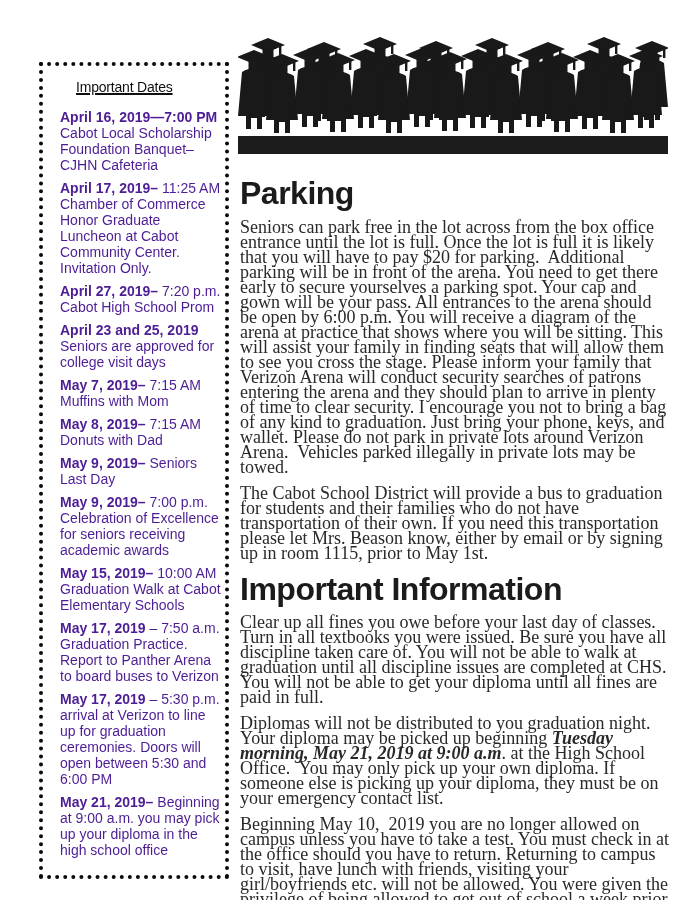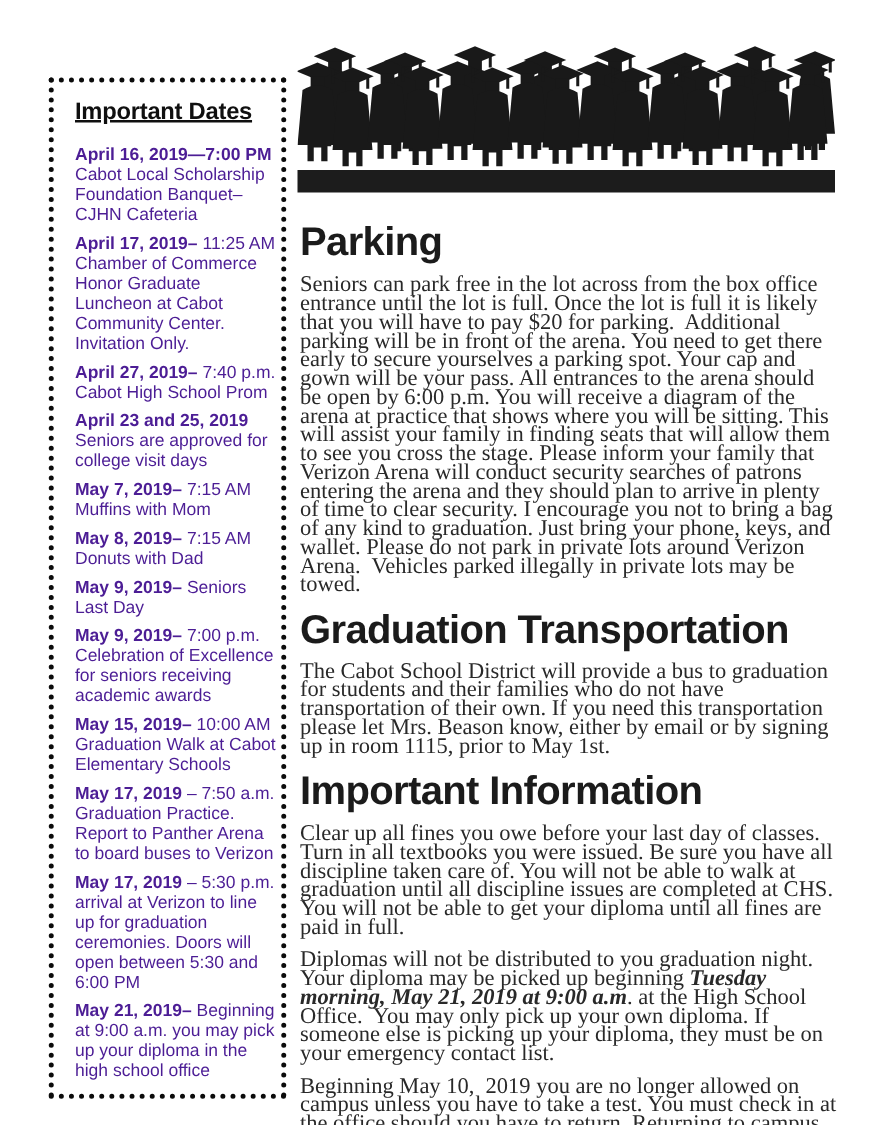--- a/index.html
+++ b/index.html
@@ -10,23 +10,23 @@
   }
   .page{position:relative;width:695px;height:900px;background:#fff;}
 
   
   .sidebar{
     position:absolute;left:39px;top:62px;width:190px;height:817px;
     border:4px dotted #0b0b0b;box-sizing:border-box;
     padding:13px 2px 0 17px;background:#fff;
   }
   .sidebar h2{
-    font-size:19px;font-weight:700;letter-spacing:-0.2px;color:#0f0f0f;
+    font-size:14px;font-weight:400;letter-spacing:-0.2px;color:#0f0f0f;
     text-decoration:underline;text-decoration-thickness:2px;
-    margin:0 0 14px 0;
+    margin:0 0 14px 16px;
   }
   .date-item{
     font-size:14px;line-height:16px;margin:0 0 7px 0;color:#4c1d95;
     width:163px;
   }
   .date-item b{font-weight:700;}
 
   
   .banner{position:absolute;left:238px;top:28px;width:430px;}
   .banner svg{display:block;width:430px;height:106px;}
@@ -49,21 +49,21 @@
 </style>
 </head>
 <body>
 
 <div class="page">
 
   <aside class="sidebar">
     <h2>Important Dates</h2>
     <div class="date-item"><b>April 16, 2019—7:00 PM</b> <span>Cabot Local Scholarship Foundation Banquet– CJHN Cafeteria</span></div>
     <div class="date-item"><b>April 17, 2019–</b> <span>11:25 AM Chamber of Commerce Honor Graduate Luncheon at Cabot Community Center. Invitation Only.</span></div>
-    <div class="date-item"><b>April 27, 2019–</b> <span>7:40 p.m. Cabot High School Prom</span></div>
+    <div class="date-item"><b>April 27, 2019–</b> <span>7:20 p.m. Cabot High School Prom</span></div>
     <div class="date-item"><b>April 23 and 25, 2019</b> <span>Seniors are approved for college visit days</span></div>
     <div class="date-item"><b>May 7, 2019–</b> <span>7:15 AM Muffins with Mom</span></div>
     <div class="date-item"><b>May 8, 2019–</b> <span>7:15 AM Donuts with Dad</span></div>
     <div class="date-item"><b>May 9, 2019–</b> <span>Seniors Last Day</span></div>
     <div class="date-item"><b>May 9, 2019–</b> <span>7:00 p.m. Celebration of Excellence for seniors receiving academic awards</span></div>
     <div class="date-item"><b>May 15, 2019–</b> <span>10:00 AM Graduation Walk at Cabot Elementary Schools</span></div>
     <div class="date-item"><b>May 17, 2019</b> <span>– 7:50 a.m. Graduation Practice.  Report to Panther Arena to board buses to Verizon</span></div>
     <div class="date-item"><b>May 17, 2019</b> <span>– 5:30 p.m. arrival at Verizon to line up for graduation ceremonies. Doors will open between 5:30 and 6:00 PM</span></div>
     <div class="date-item"><b>May 21, 2019–</b> <span>Beginning at 9:00 a.m. you may pick up your diploma in the high school office</span></div>
   </aside>
@@ -104,21 +104,20 @@
       <use href="#grad" transform="translate(380,26)"></use>
       <use href="#grad" transform="translate(408,21)"></use>
     </svg>
     <div class="banner-bar"></div>
   </div>
 
   <main class="main">
     <h1>Parking</h1>
     <p>Seniors can park free in the lot across from the box office entrance until the lot is full. Once the lot is full it is likely that you will have to pay $20 for parking.  Additional parking will be in front of the arena. You need to get there early to secure yourselves a parking spot. Your cap and gown will be your pass. All entrances to the arena should be open by 6:00 p.m. You will receive a diagram of the arena at practice that shows where you will be sitting. This will assist your family in finding seats that will allow them to see you cross the stage. Please inform your family that Verizon Arena will conduct security searches of patrons entering the arena and they should plan to arrive in plenty of time to clear security. I encourage you not to bring a bag of any kind to graduation. Just bring your phone, keys, and wallet. Please do not park in private lots around Verizon Arena.  Vehicles parked illegally in private lots may be towed.</p>
 
-    <h1>Graduation Transportation</h1>
     <p>The Cabot School District will provide a bus to graduation for students and their families who do not have transportation of their own. If you need this transportation please let Mrs. Beason know, either by email or by signing up in room 1115, prior to May 1st.</p>
 
     <h1>Important Information</h1>
     <p>Clear up all fines you owe before your last day of classes. Turn in all textbooks you were issued. Be sure you have all discipline taken care of. You will not be able to walk at graduation until all discipline issues are completed at CHS. You will not be able to get your diploma until all fines are paid in full.</p>
     <p><span>Diplomas will not be distributed to you graduation night. Your diploma may be picked up beginning </span><span class="em-boldital">Tuesday morning, May 21, 2019 at 9:00 a.m</span><span>. at the High School Office.  You may only pick up your own diploma. If someone else is picking up your diploma, they must be on your emergency contact list.</span></p>
     <p>Beginning May 10,  2019 you are no longer allowed on campus unless you have to take a test. You must check in at the office should you have to return. Returning to campus to visit, have lunch with friends, visiting your girl/boyfriends etc. will not be allowed. You were given the privilege of being allowed to get out of school a week prior to graduation. Please don’t mess up your chances of graduating by not following these guidelines.</p>
   </main>
 
 </div>
 

